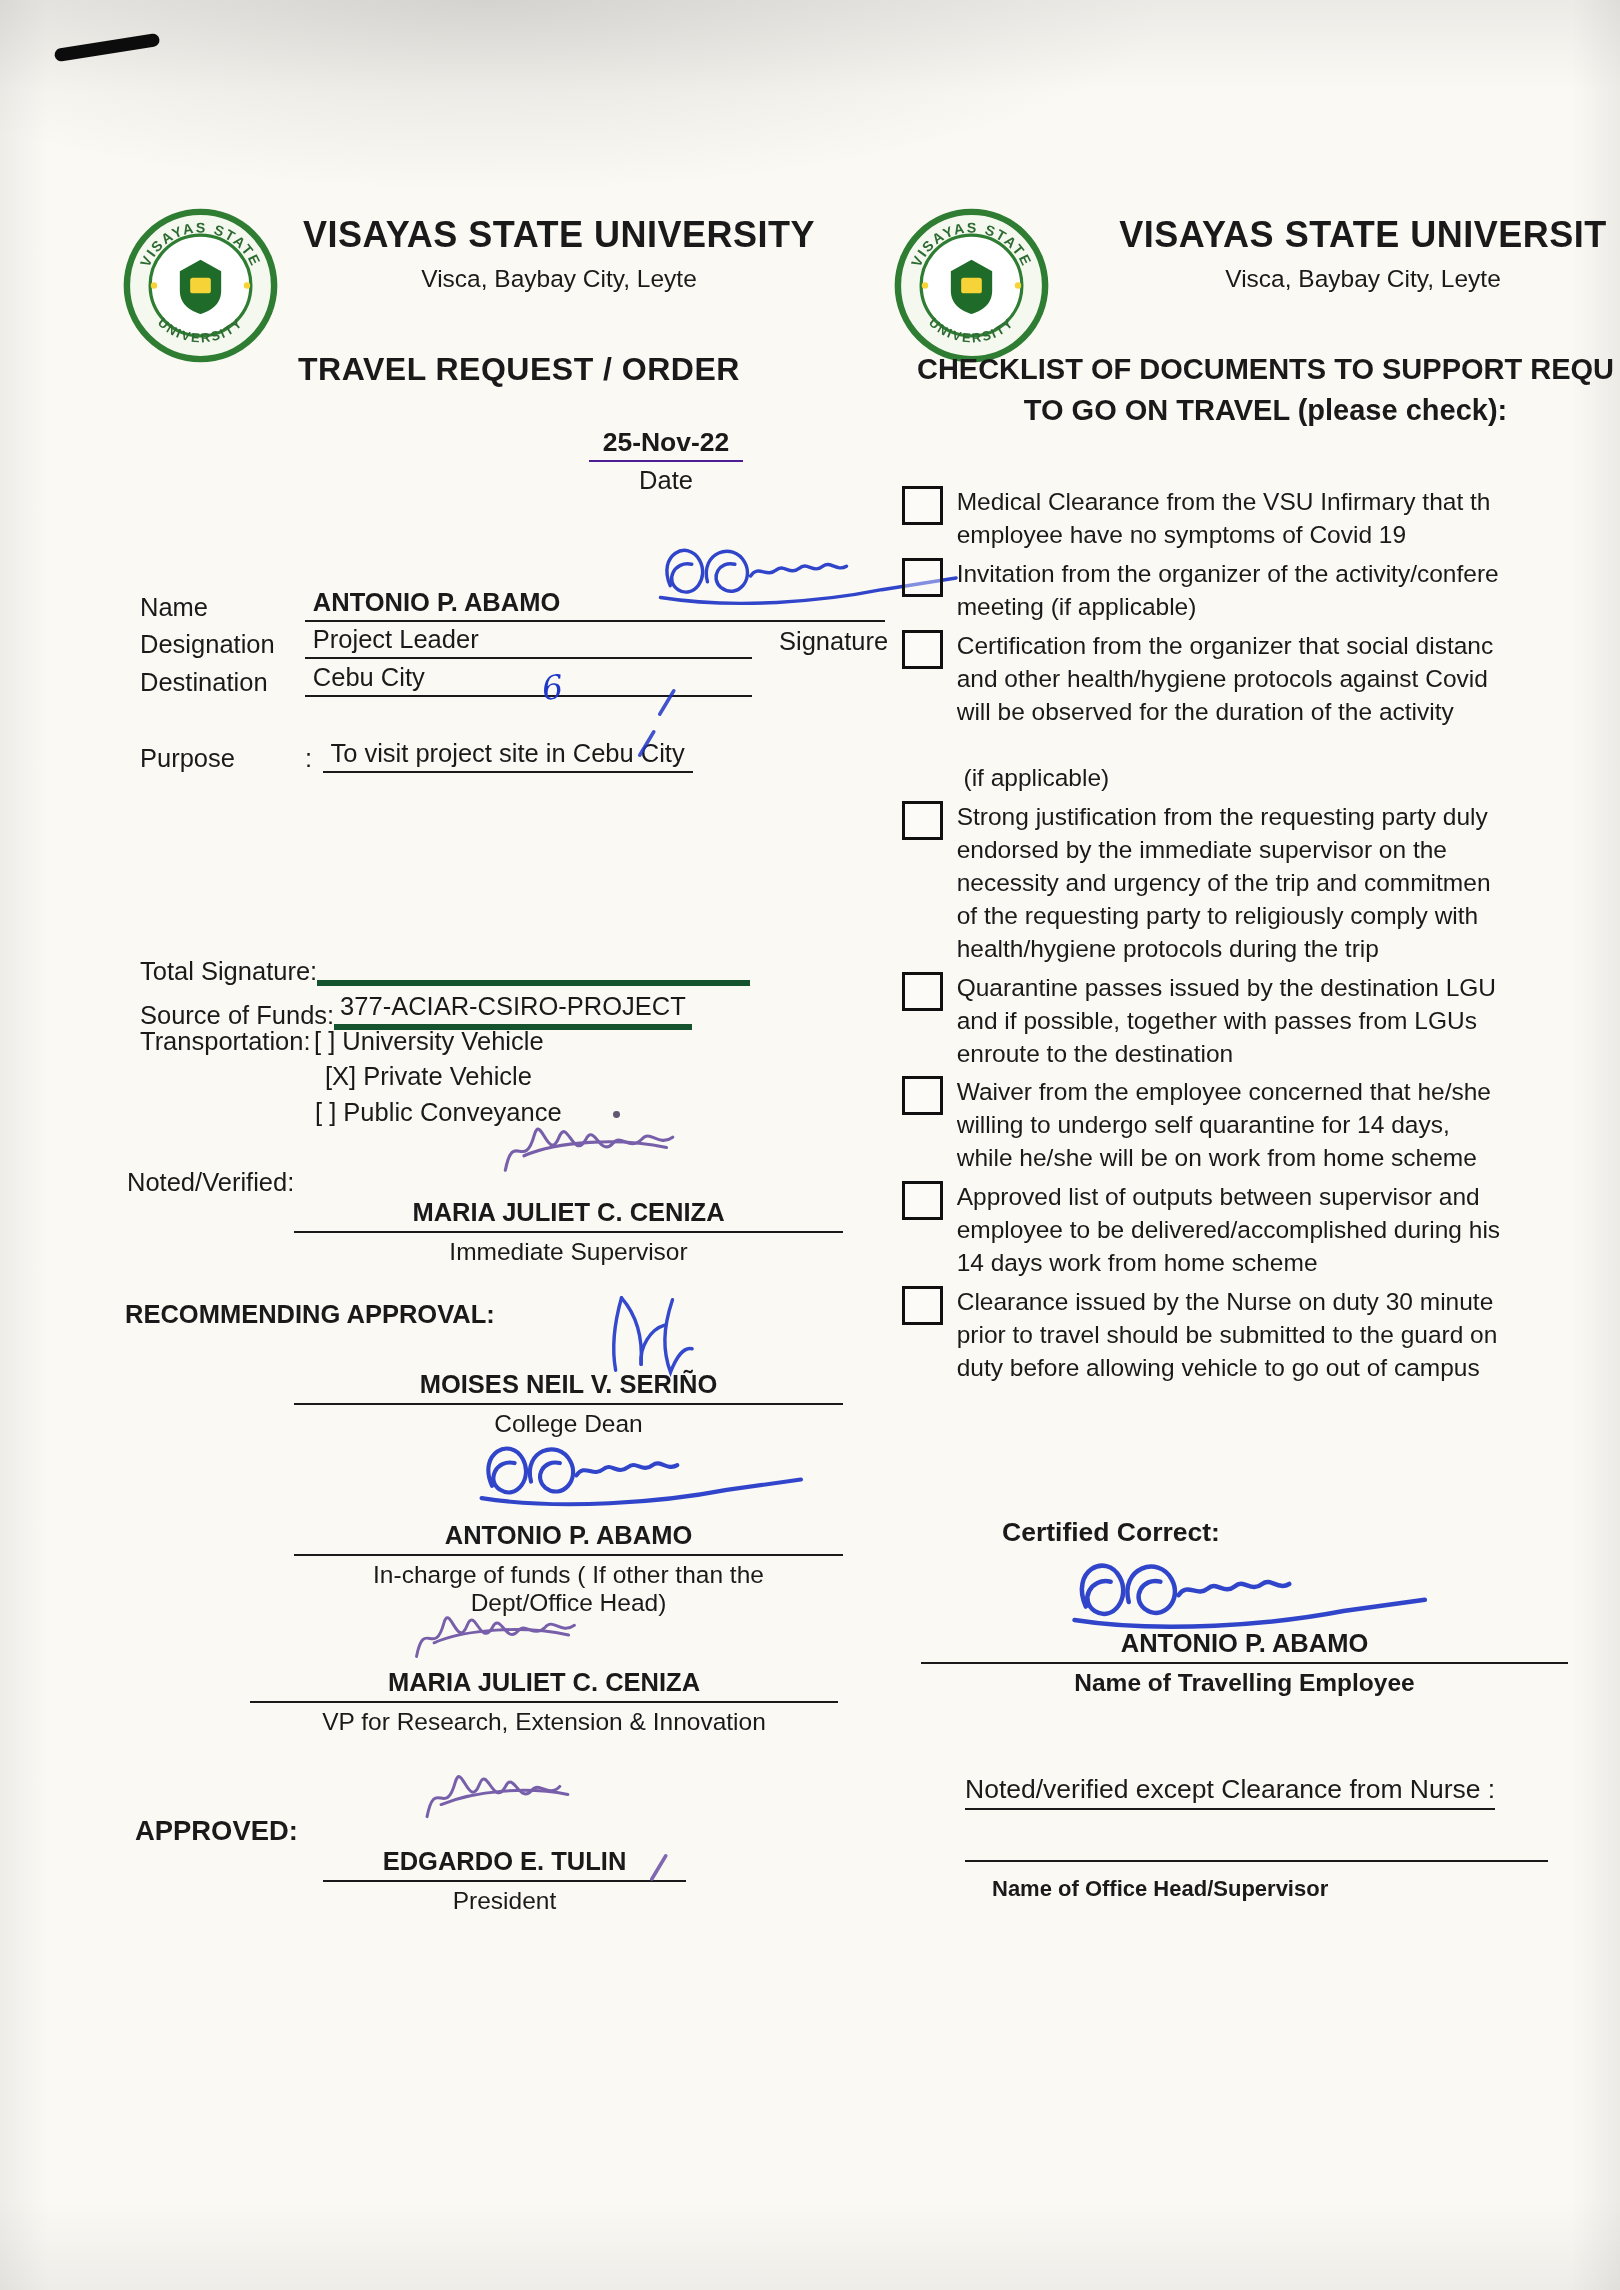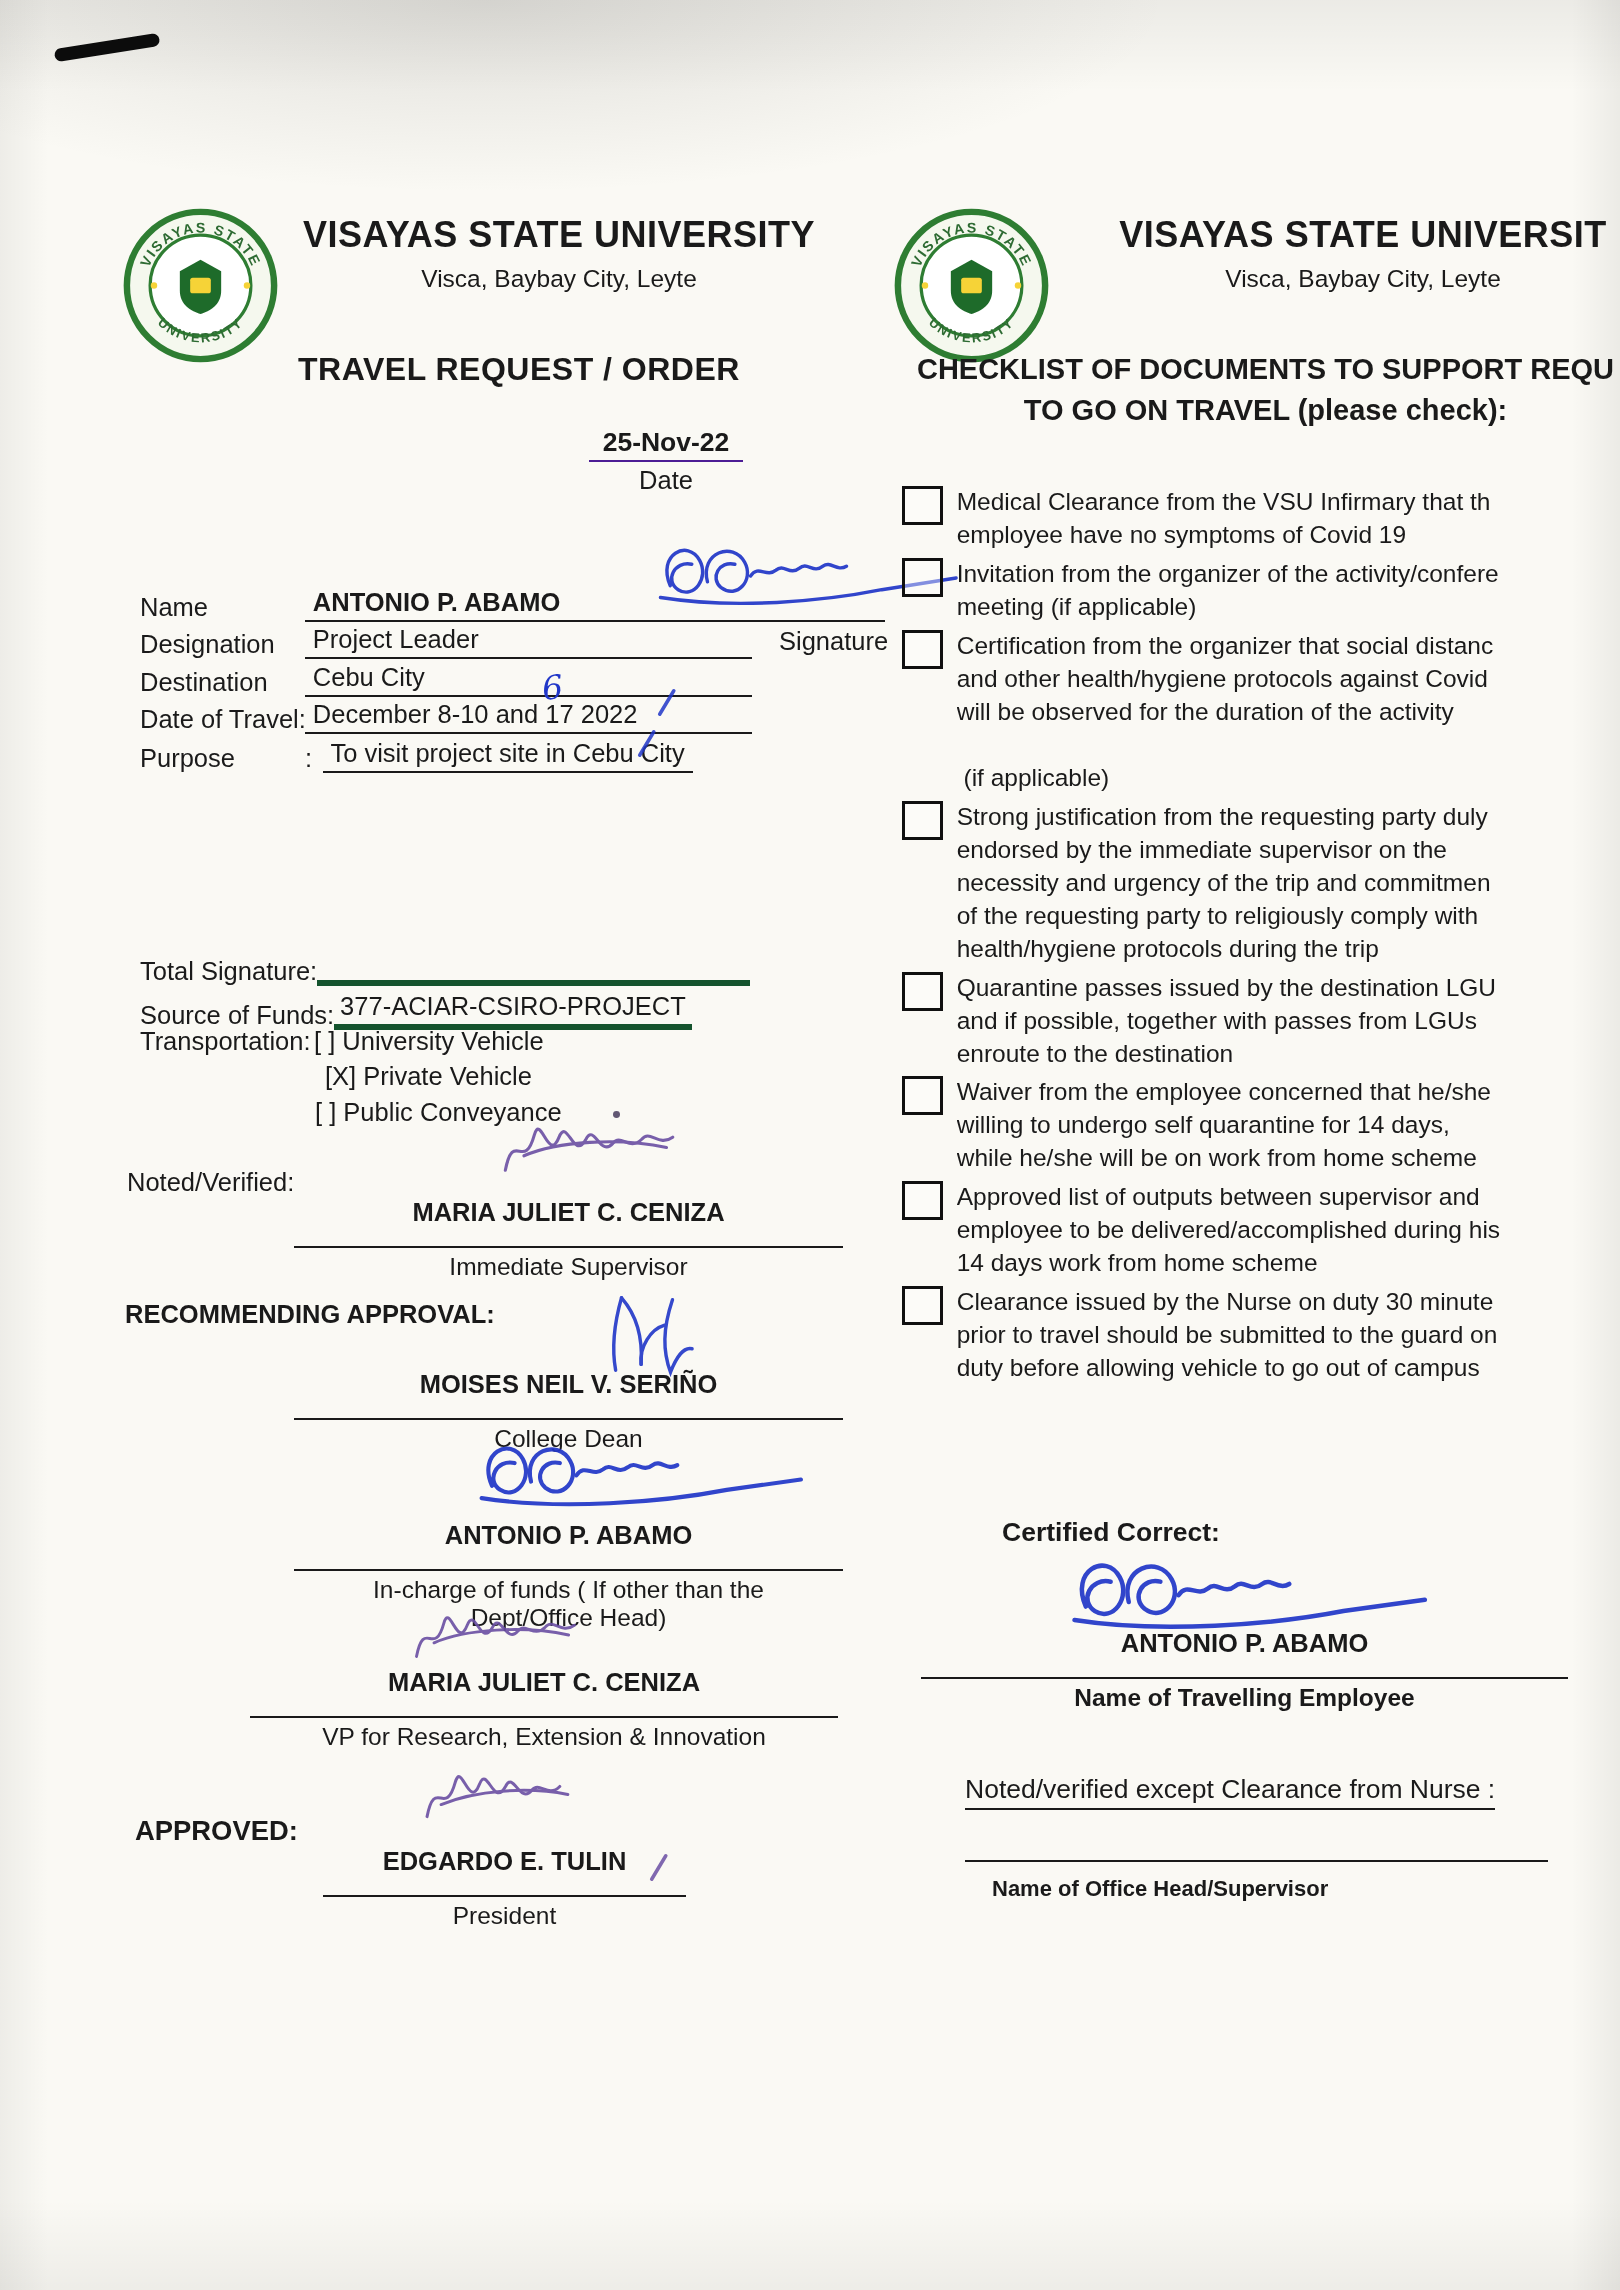--- a/index.html
+++ b/index.html
@@ -25,21 +25,21 @@
   .form-title{font-size:32px;font-weight:bold;letter-spacing:0.5px;}
   .date-wrap{width:186px;text-align:center;}
   .date-val{font-size:26.5px;font-weight:bold;border-bottom:2px solid #4c1d95;display:inline-block;padding:0 13.7px 2px;}
   .date-lbl{font-size:25.5px;margin-top:3.9px;}
   .frow{position:absolute;left:140px;font-size:25.5px;white-space:nowrap;}
   .flabel{display:inline-block;width:165px;vertical-align:bottom;}
   .fvalue{display:inline-block;border-bottom:2px solid #1a1a1a;padding:0 7.8px 2.9px;vertical-align:bottom;}
   .exlabel{display:inline-block;vertical-align:bottom;}
   .exline{display:inline-block;border-bottom:6px solid #14532d;vertical-align:bottom;padding:0 5.9px 2.9px;}
   .sigblock{position:absolute;}
-  .sig-name{font-size:25.5px;font-weight:bold;text-align:center;border-bottom:2px solid #1a1a1a;padding-bottom:19px;}
+  .sig-name{font-size:25.5px;font-weight:bold;text-align:center;border-bottom:2px solid #1a1a1a;padding-bottom:4px;}
   .sig-title{font-size:24.5px;text-align:center;margin-top:4.9px;white-space:pre-line;}
   .label-lg{font-size:25.5px;}
   .chk-title1{font-size:29px;font-weight:bold;white-space:nowrap;text-align:center;}
   .chk-title2{font-size:29px;font-weight:bold;text-align:center;margin-top:7.8px;}
   .chk-list{position:absolute;left:902px;top:485px;width:718px;display:flex;flex-direction:column;gap:5.9px;}
   .chk-item{display:flex;gap:13.7px;align-items:flex-start;}
   .chk-box{flex:0 0 auto;width:35px;height:33px;border:3.9px solid #101010;margin-top:1px;background:rgba(255,255,255,.4);}
   .chk-text{font-size:24.5px;line-height:33px;white-space:pre;overflow:hidden;width:100%;}
   .underline-text{border-bottom:2px solid #1a1a1a;padding-bottom:2.9px;display:inline-block;}
   .blank-line{border-bottom:2.9px solid #1a1a1a;}
@@ -96,23 +96,20 @@
   <div class="frow" style="top:588px;">
     <span class="flabel">Name</span><span class="fvalue bold" style="width:564px;">ANTONIO P. ABAMO</span>
   </div>
   <div class="frow" style="top:625px;">
     <span class="flabel">Designation</span><span class="fvalue" style="width:431px;">Project Leader</span>
   </div>
   <div class="abs label-lg" style="left:779px;top:627px;">Signature</div>
   <div class="frow" style="top:663px;">
     <span class="flabel">Destination</span><span class="fvalue" style="width:431px;">Cebu City</span>
   </div>
-  <div class="frow" style="top:700px;">
-    <span class="flabel">Date of Travel:</span><span class="fvalue" style="width:431px;">December 8-10 and 17 2022</span>
-  </div>
   <div class="frow" style="top:739px;">
     <span class="flabel">Purpose</span><span style="display:inline-block;width:17.6px;">:</span><span class="fvalue">To visit project site in Cebu City</span>
   </div>
 
   <div class="ink" style="left:542px;top:668px;font-size:33px;color:#2036c8;transform:rotate(-6deg);font-family:'DejaVu Serif',serif;font-style:italic;">6</div>
   <svg class="sig ink" style="left:655px;top:686px;" width="23.5" height="33" viewBox="0 0 20 28">
     <path d="M4,24 L16,4" fill="none" stroke="#2036c8" stroke-width="3" stroke-linecap="round" opacity=".85"></path>
   </svg>
   <svg class="sig ink" style="left:635px;top:727px;" width="23.5" height="33" viewBox="0 0 20 28">
     <path d="M4,24 L16,4" fill="none" stroke="#2036c8" stroke-width="3" stroke-linecap="round" opacity=".85"></path>

